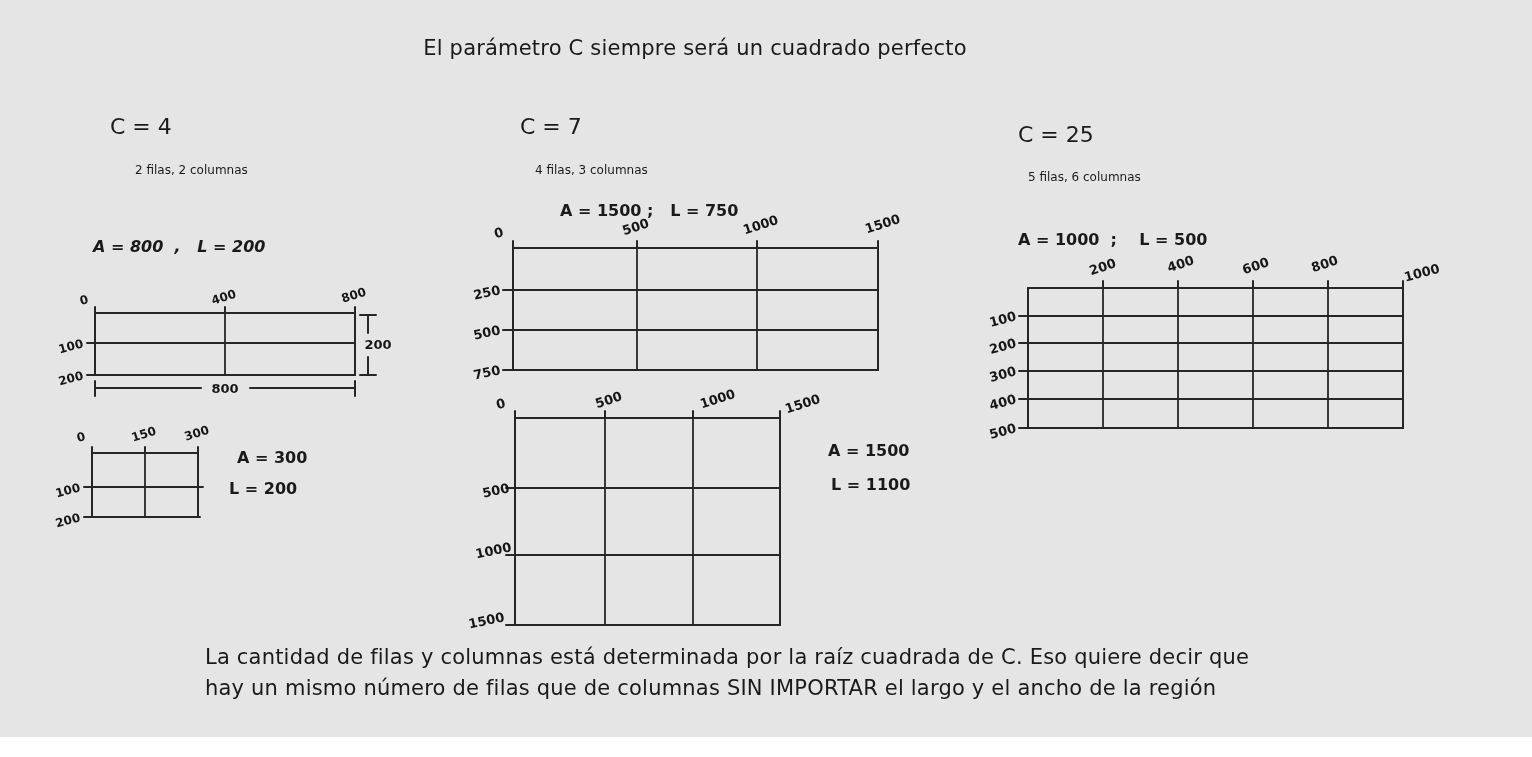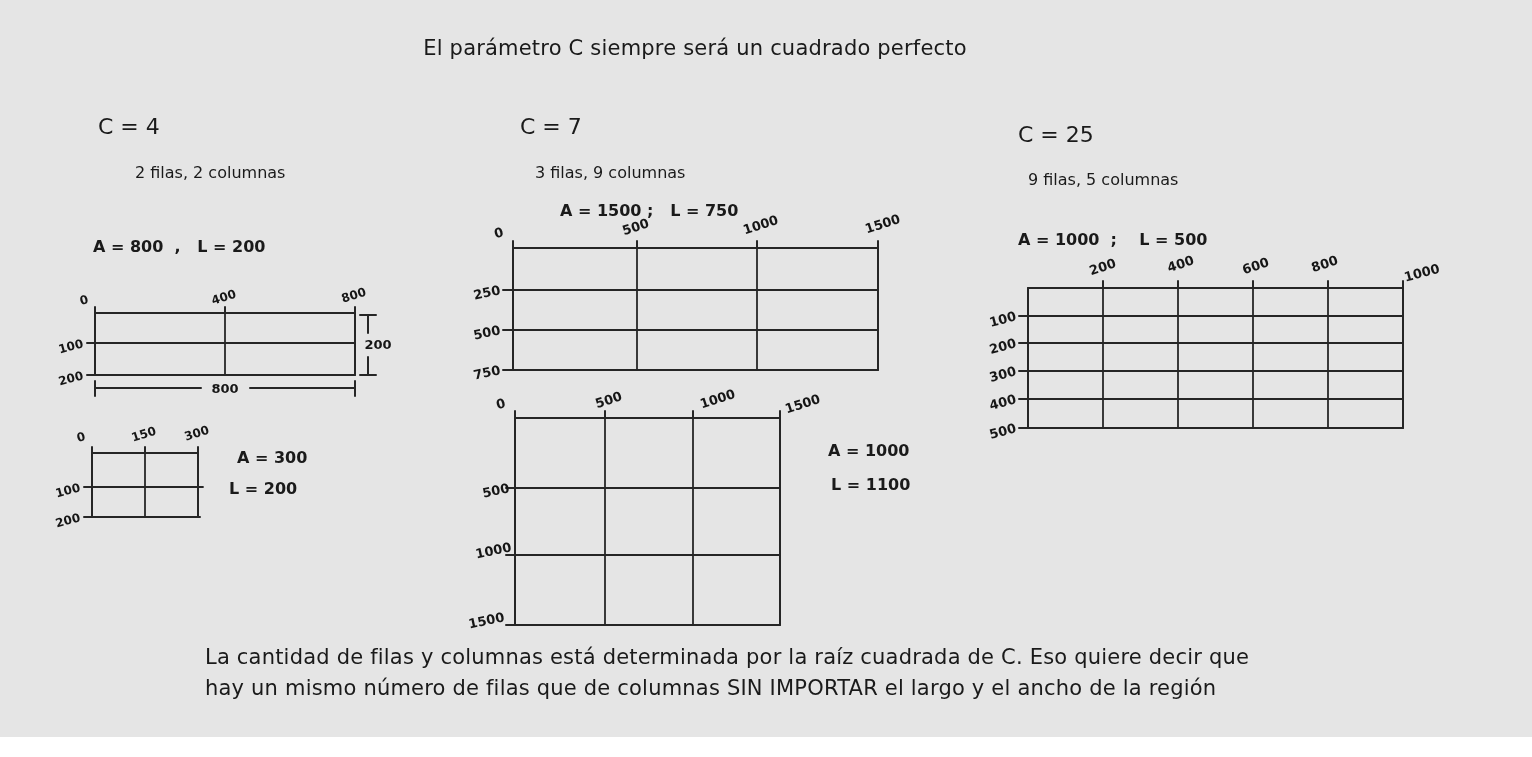--- a/index.html
+++ b/index.html
@@ -13,21 +13,21 @@
     overflow: hidden;
   }
   .abs { position: absolute; white-space: pre; }
   .title {
     left: 0; top: 36px; width: 1390px;
     text-align: center;
     font-size: 21px;
     letter-spacing: 0.2px;
   }
   .c-label   { font-size: 22px; }
-  .dims      { font-size: 16px; }
+  .dims      { font-size: 12px; }
   .params    { font-size: 16px; font-weight: 700; }
   .side-label{ font-size: 16px; font-weight: 700; }
   .footer    { font-size: 21px; letter-spacing: 0.2px; }
   .grid-svg  { position: absolute; overflow: visible; }
   .grid-svg line {
     stroke: #262626;
     stroke-width: 2;
     stroke-linecap: round;
     fill: none;
   }
@@ -49,23 +49,23 @@
     text-anchor: middle;
   }
 </style>
 </head>
 <body>
 
 <div class="canvas">
 
   <div class="abs title">El parámetro C siempre será un cuadrado perfecto</div>
 
-  <div class="abs c-label" style="left:98px; top:114px;">C = 4</div>
+  <div class="abs c-label" style="left:110px; top:114px;">C = 4</div>
   <div class="abs dims" style="left:135px; top:163px;">2 filas, 2 columnas</div>
-  <div class="abs params" style="left:93px; top:237px;">A = 800  ,   L = 200</div>
+  <div class="abs params" style="left:93px; top:237px;font-style:italic;">A = 800  ,   L = 200</div>
 
   <svg class="grid-svg" style="left:58px; top:288px;" width="345" height="120">
     <line x1="37" y1="25" x2="297" y2="25"></line>
     <line class="thin" x1="37" y1="55" x2="297" y2="55"></line>
     <line x1="37" y1="87" x2="297" y2="87"></line>
     <line x1="37" y1="25" x2="37" y2="87"></line>
     <line class="thin" x1="167" y1="25" x2="167" y2="87"></line>
     <line x1="297" y1="25" x2="297" y2="87"></line>
     <line x1="37" y1="19" x2="37" y2="25"></line>
     <line x1="167" y1="19" x2="167" y2="25"></line>
@@ -104,21 +104,21 @@
     <text class="tick" x="24" y="16" transform="rotate(-15 24 16)">0</text>
     <text class="tick" x="87" y="13" transform="rotate(-18 87 13)">150</text>
     <text class="tick" x="140" y="12" transform="rotate(-18 140 12)">300</text>
     <text class="tick end" x="23" y="66" transform="rotate(-15 23 66)">100</text>
     <text class="tick end" x="23" y="96" transform="rotate(-15 23 96)">200</text>
   </svg>
   <div class="abs side-label" style="left:237px; top:448px;">A = 300</div>
   <div class="abs side-label" style="left:229px; top:479px;">L = 200</div>
 
   <div class="abs c-label" style="left:520px; top:114px;">C = 7</div>
-  <div class="abs dims" style="left:535px; top:163px;">3 filas, 9 columnas</div>
+  <div class="abs dims" style="left:535px; top:163px;">4 filas, 3 columnas</div>
   <div class="abs params" style="left:560px; top:201px;">A = 1500 ;   L = 750</div>
 
   <svg class="grid-svg" style="left:458px; top:218px;" width="455" height="170">
     <line x1="55" y1="30" x2="420" y2="30"></line>
     <line class="thin" x1="55" y1="72" x2="420" y2="72"></line>
     <line class="thin" x1="55" y1="112" x2="420" y2="112"></line>
     <line x1="55" y1="152" x2="420" y2="152"></line>
     <line x1="55" y1="30" x2="55" y2="152"></line>
     <line class="thin" x1="179" y1="30" x2="179" y2="152"></line>
     <line class="thin" x1="299" y1="30" x2="299" y2="152"></line>
@@ -156,25 +156,25 @@
     <line x1="48" y1="162" x2="57" y2="162"></line>
     <line x1="48" y1="232" x2="57" y2="232"></line>
     <text class="tick tick-lg" x="44" y="15" transform="rotate(-15 44 15)">0</text>
     <text class="tick tick-lg" x="152" y="11" transform="rotate(-18 152 11)">500</text>
     <text class="tick tick-lg" x="261" y="10" transform="rotate(-18 261 10)">1000</text>
     <text class="tick tick-lg" x="346" y="15" transform="rotate(-18 346 15)">1500</text>
     <text class="tick tick-lg end" x="52" y="99" transform="rotate(-12 52 99)">500</text>
     <text class="tick tick-lg end" x="54" y="158" transform="rotate(-12 54 158)">1000</text>
     <text class="tick tick-lg end" x="47" y="228" transform="rotate(-12 47 228)">1500</text>
   </svg>
-  <div class="abs side-label" style="left:828px; top:441px;">A = 1000</div>
+  <div class="abs side-label" style="left:828px; top:441px;">A = 1500</div>
   <div class="abs side-label" style="left:831px; top:475px;">L = 1100</div>
 
   <div class="abs c-label" style="left:1018px; top:122px;">C = 25</div>
-  <div class="abs dims" style="left:1028px; top:170px;">9 filas, 5 columnas</div>
+  <div class="abs dims" style="left:1028px; top:170px;">5 filas, 6 columnas</div>
   <div class="abs params" style="left:1018px; top:230px;">A = 1000  ;    L = 500</div>
 
   <svg class="grid-svg" style="left:983px; top:258px;" width="470" height="190">
     <line x1="45" y1="30" x2="420" y2="30"></line>
     <line class="thin" x1="45" y1="58" x2="420" y2="58"></line>
     <line class="thin" x1="45" y1="85" x2="420" y2="85"></line>
     <line class="thin" x1="45" y1="113" x2="420" y2="113"></line>
     <line class="thin" x1="45" y1="141" x2="420" y2="141"></line>
     <line x1="45" y1="170" x2="420" y2="170"></line>
     <line x1="45" y1="30" x2="45" y2="170"></line>

